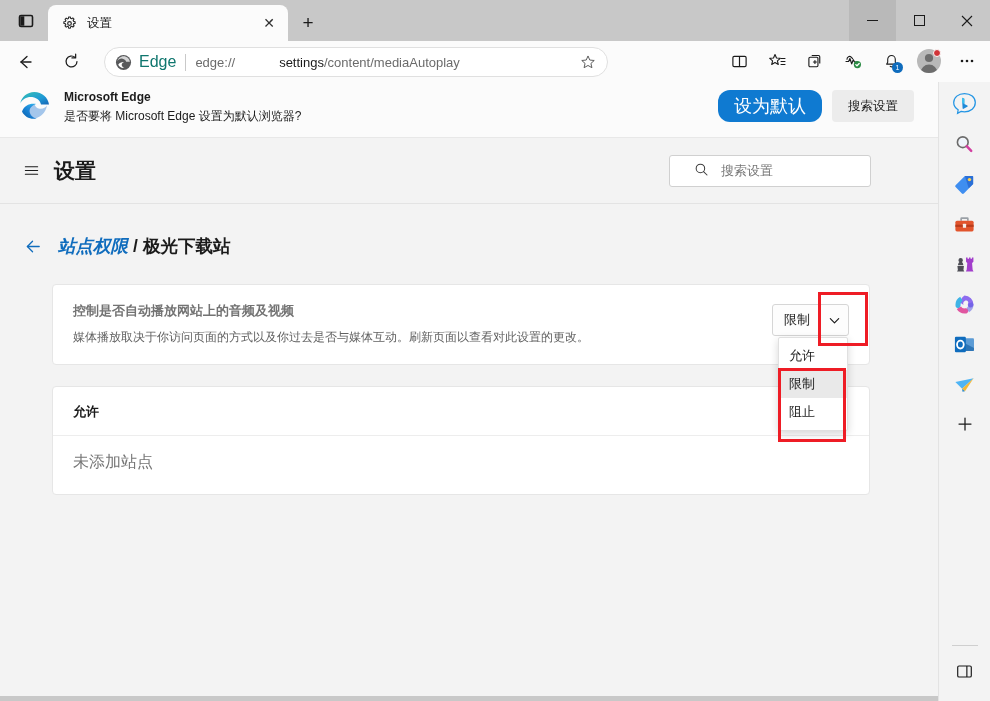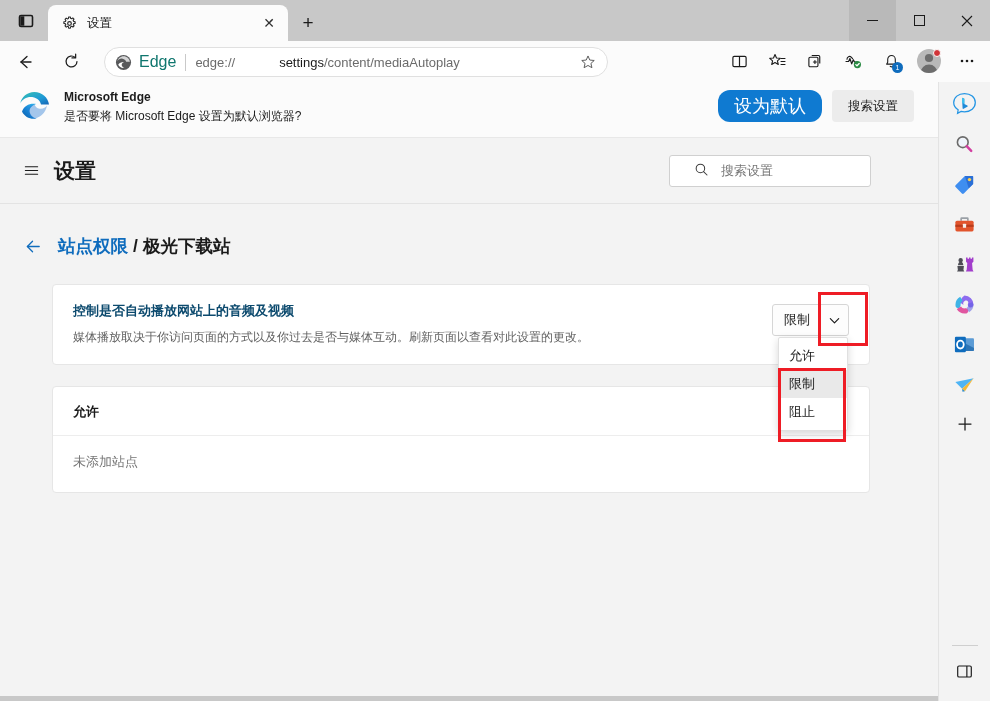--- a/index.html
+++ b/index.html
@@ -119,30 +119,30 @@
     position: absolute; right: 67px; top: 17px; width: 202px; height: 32px;
     background: #ffffff; border: 1px solid #d0d0d0; border-radius: 3px;
     display: flex; align-items: center; padding-left: 24px;
   }
   .search-ph { font-size: 13px; color: #767676; margin-left: 12px; }
 
   
   .sbody { padding: 30px 0 0 0; }
   .breadcrumb { display: flex; align-items: center; padding-left: 22px; margin-bottom: 26px; }
   .bc-back { width: 22px; height: 22px; display: flex; align-items: center; justify-content: center; }
-  .bc-parent { font-size: 17.5px; font-weight: bold; color: #0f6cbd; margin-left: 14px; }
+  .bc-parent { font-size: 17.5px; font-weight: bold; color: #0f6cbd; margin-left: 14px; font-style: italic; }
   .bc-sep { font-size: 17.5px; font-weight: bold; color: #1b1b1b; margin: 0 5px; }
   .bc-current { font-size: 17.5px; font-weight: bold; color: #1b1b1b; }
 
   .card {
     margin: 0 0 0 52px; width: 818px; background: #ffffff;
     border: 1px solid #e6e6e6; border-radius: 4px;
   }
   .card.row1 { position: relative; padding: 17px 20px 19px 20px; min-height: 78px; }
-  .setting-title { font-size: 13px; font-weight: bold; color: #0c4a6e; }
+  .setting-title { font-size: 13px; font-weight: bold; color: #737373; }
   .setting-desc { font-size: 12px; color: #616161; margin-top: 9px; line-height: 16px; max-width: 660px; }
 
   .select-wrap { position: absolute; right: 20px; top: 19px; }
   .select-box {
     width: 77px; height: 32px; border: 1px solid #d6d6d6; border-radius: 3px;
     background: #fdfdfd; display: flex; align-items: center;
   }
   .select-val { font-size: 13px; color: #1b1b1b; padding-left: 11px; flex: 1 1 auto; }
   .select-chev { width: 28px; display: flex; align-items: center; justify-content: center; }
 
@@ -154,21 +154,21 @@
   .dd-item { height: 28px; display: flex; align-items: center; padding-left: 10px;
              font-size: 13px; color: #1b1b1b; }
   .dd-item.selected { background: #e9e9e9; }
 
   .redbox { position: absolute; border: 3px solid #ee1c25; z-index: 60; pointer-events: none; }
 
   .card.row2 { margin-top: 21px; width: 818px; }
   .card2-head { padding: 15px 20px 14px 20px; border-bottom: 1px solid #ededed; }
   .card2-title { font-size: 13px; font-weight: bold; color: #1b1b1b; }
   .card2-body { padding: 16px 20px 21px 20px; }
-  .card2-empty { font-size: 13px; color: #767676; }
+  .card2-empty { font-size: 16px; color: #767676; }
 
   
   .edgebar {
     position: absolute; top: 82px; right: 0; width: 52px; height: 619px;
     background: #f3f3f3; border-left: 1px solid #e3e3e3;
     display: flex; flex-direction: column; align-items: center;
   }
   .eb-icon { width: 32px; height: 32px; margin-top: 8px;
              display: flex; align-items: center; justify-content: center; border-radius: 5px; }
   .eb-top { margin-top: 0; }

